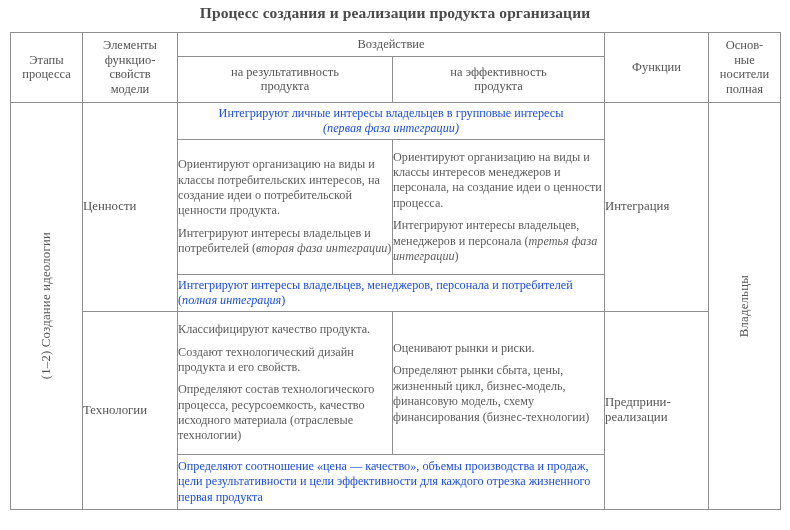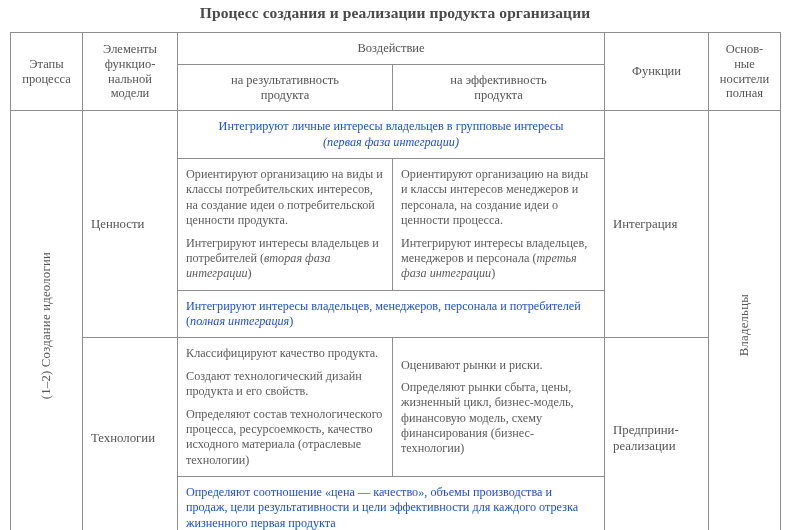--- a/index.html
+++ b/index.html
@@ -39,21 +39,21 @@
   table.matrix {
     width: 770px;
     height: 478px;
     border-collapse: collapse;
     table-layout: fixed;
   }
 
   table.matrix td, table.matrix th {
     border: 1px solid #8e8e8e;
     vertical-align: middle;
-    padding: 8px;
+    padding: 0;
     font-weight: normal;
   }
 
   
   .hcell {
     text-align: center;
     font-size: 12.5px;
     line-height: 1.18;
     color: #555555;
     padding: 3px 3px;
@@ -135,21 +135,21 @@
 
     <tbody>
         <tr>
       <th class="hcell" rowspan="2">
         <span>Этапы</span><br>
         <span>процесса</span>
       </th>
       <th class="hcell" rowspan="2">
         <span>Элементы</span><br>
         <span>функцио-</span><br>
-        <span>нальной</span><br>
+        <span>свойств</span><br>
         <span>модели</span>
       </th>
       <th class="hcell" colspan="2">Воздействие</th>
       <th class="hcell" rowspan="2">Функции</th>
       <th class="hcell" rowspan="2">
         <span>Основ-</span><br>
         <span>ные</span><br>
         <span>носители</span><br>
         <span>полная</span>
       </th>

